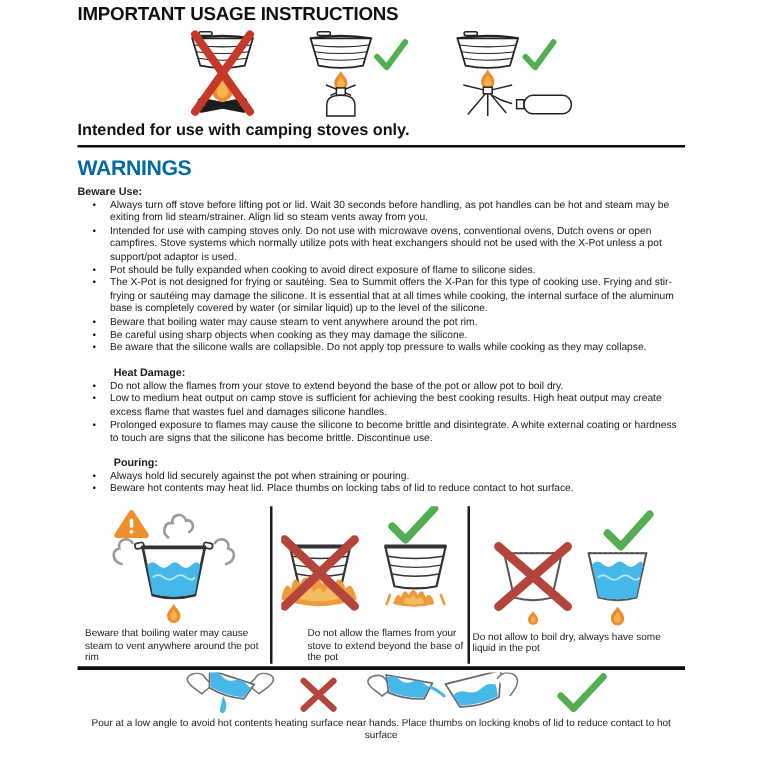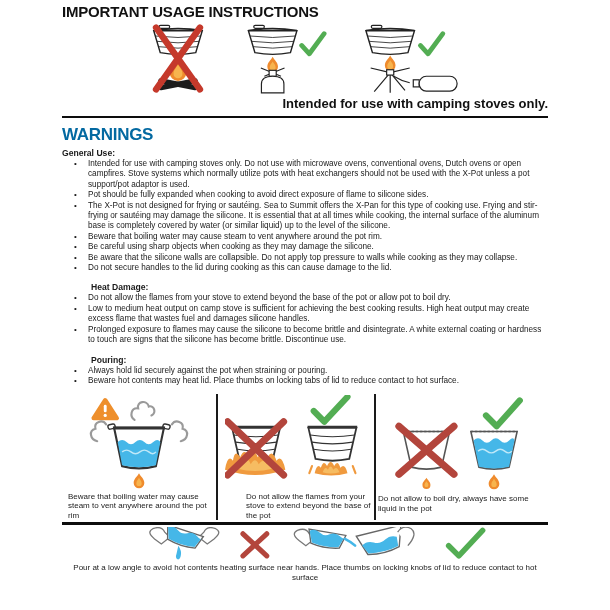--- a/index.html
+++ b/index.html
@@ -5,21 +5,21 @@
   * { margin:0; padding:0; box-sizing:border-box; }
   html,body { width:610px; height:610px; background:#fff; overflow:hidden; }
   body { font-family:"Liberation Sans", sans-serif; color:#1a1a1a; }
   .page { width:610px; height:526px; background:#fff; padding:2px 62px 0 62px; position:relative; }
 
   .doc-title { font-size:15px; font-weight:bold; letter-spacing:-0.2px; color:#111; margin-top:1px; }
 
   .top-figures { display:flex; justify-content:center; align-items:flex-start; gap:34px; height:71px; margin-top:3px; }
   .top-figures svg { display:block; }
 
-  .tagline { text-align:right; font-size:13px; font-weight:bold; color:#111; margin-top:2px; }
+  .tagline { text-align:left; font-size:13px; font-weight:bold; color:#111; margin-top:2px; }
 
   .rule-1 { border-top:2.5px solid #0d0d0d; margin-top:5px; }
   .rule-2 { border-top:3px solid #0d0d0d; margin-top:2px; }
 
   .warnings-heading { font-size:17px; font-weight:bold; letter-spacing:-0.3px; margin-top:7px; color:#0369a1; }
 
   .section-heading { font-size:8.6px; font-weight:bold; margin-top:3px; }
   .section-heading.spaced { margin-top:9px;padding-left:29px; }
   ul.bullets { list-style:none; margin:1px 0 0 0; }
   ul.bullets li { position:relative; font-size:8.2px; line-height:10.4px; padding-left:26px; color:#1a1a1a; }
@@ -117,29 +117,29 @@
       <path d="M100,38 L113,52 L138,18" fill="none" stroke="#53ad53" stroke-width="8" stroke-linecap="round" stroke-linejoin="round"></path>
     </svg>
   </div>
 
   <div class="tagline">Intended for use with camping stoves only.</div>
 
   <div class="rule-1"></div>
 
   <div class="warnings-heading">WARNINGS</div>
 
-  <div class="section-heading">General Use:</div>
+  <div class="section-heading">Beware Use:</div>
   <ul class="bullets">
+    <li>Always turn off stove before lifting pot or lid. Wait 30 seconds before handling, as pot handles can be hot and steam may be exiting from lid steam/strainer. Align lid so steam vents away from you.</li>
     <li>Intended for use with camping stoves only. Do not use with microwave ovens, conventional ovens, Dutch ovens or open campfires. Stove systems which normally utilize pots with heat exchangers should not be used with the X-Pot unless a pot support/pot adaptor is used.</li>
     <li>Pot should be fully expanded when cooking to avoid direct exposure of flame to silicone sides.</li>
     <li>The X-Pot is not designed for frying or sautéing. Sea to Summit offers the X-Pan for this type of cooking use. Frying and stir-frying or sautéing may damage the silicone. It is essential that at all times while cooking, the internal surface of the aluminum base is completely covered by water (or similar liquid) up to the level of the silicone.</li>
     <li>Beware that boiling water may cause steam to vent anywhere around the pot rim.</li>
     <li>Be careful using sharp objects when cooking as they may damage the silicone.</li>
     <li>Be aware that the silicone walls are collapsible. Do not apply top pressure to walls while cooking as they may collapse.</li>
-    <li>Do not secure handles to the lid during cooking as this can cause damage to the lid.</li>
   </ul>
 
   <div class="section-heading spaced">Heat Damage:</div>
   <ul class="bullets">
     <li>Do not allow the flames from your stove to extend beyond the base of the pot or allow pot to boil dry.</li>
     <li>Low to medium heat output on camp stove is sufficient for achieving the best cooking results. High heat output may create excess flame that wastes fuel and damages silicone handles.</li>
     <li>Prolonged exposure to flames may cause the silicone to become brittle and disintegrate. A white external coating or hardness to touch are signs that the silicone has become brittle. Discontinue use.</li>
   </ul>
 
   <div class="section-heading spaced">Pouring:</div>

